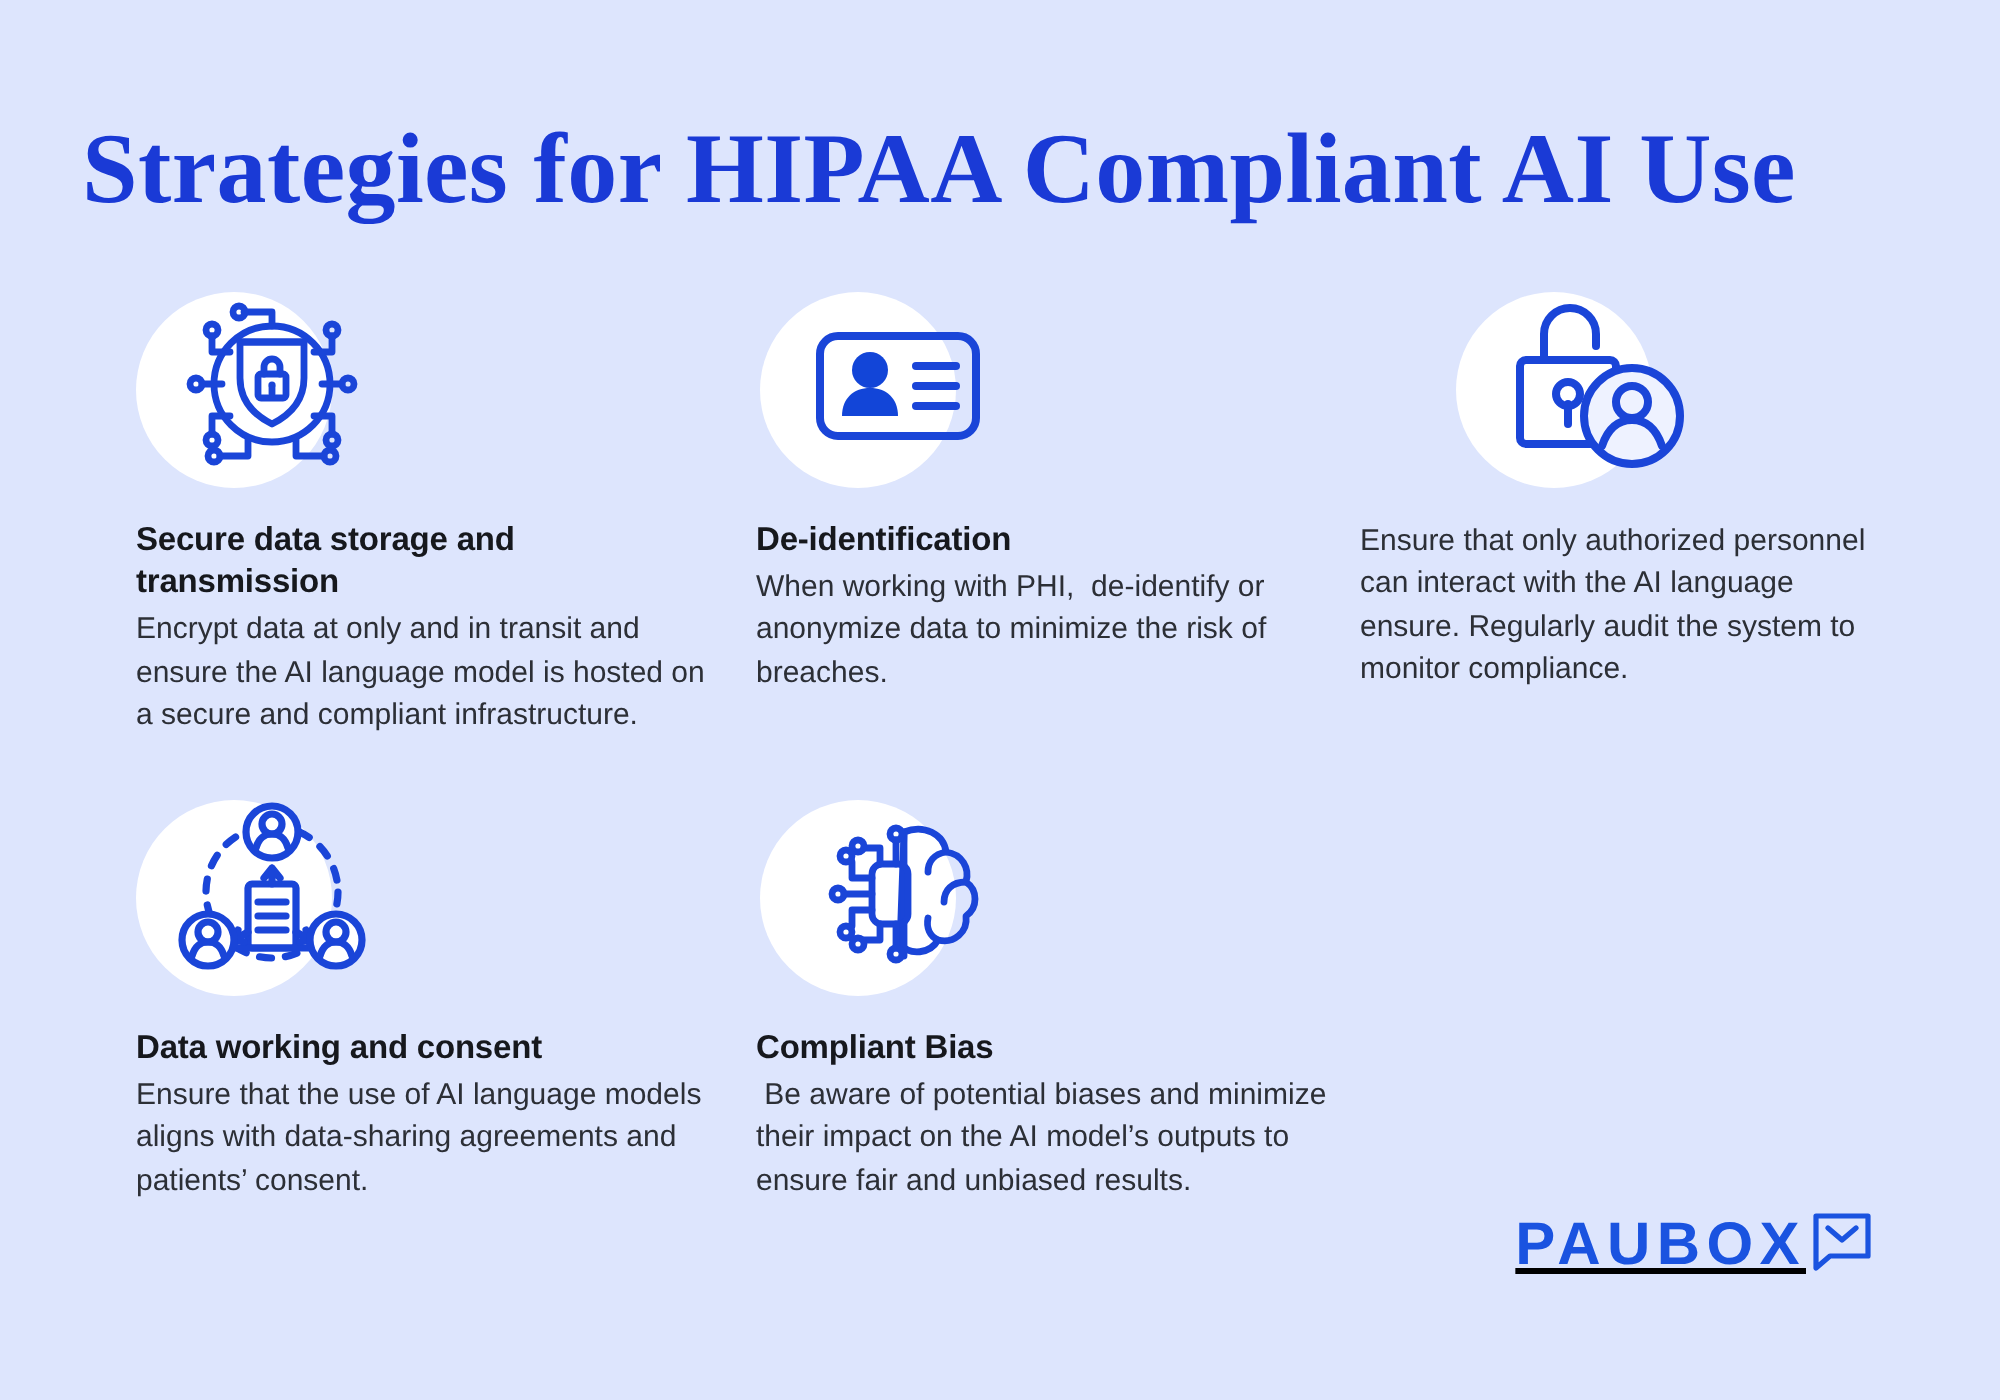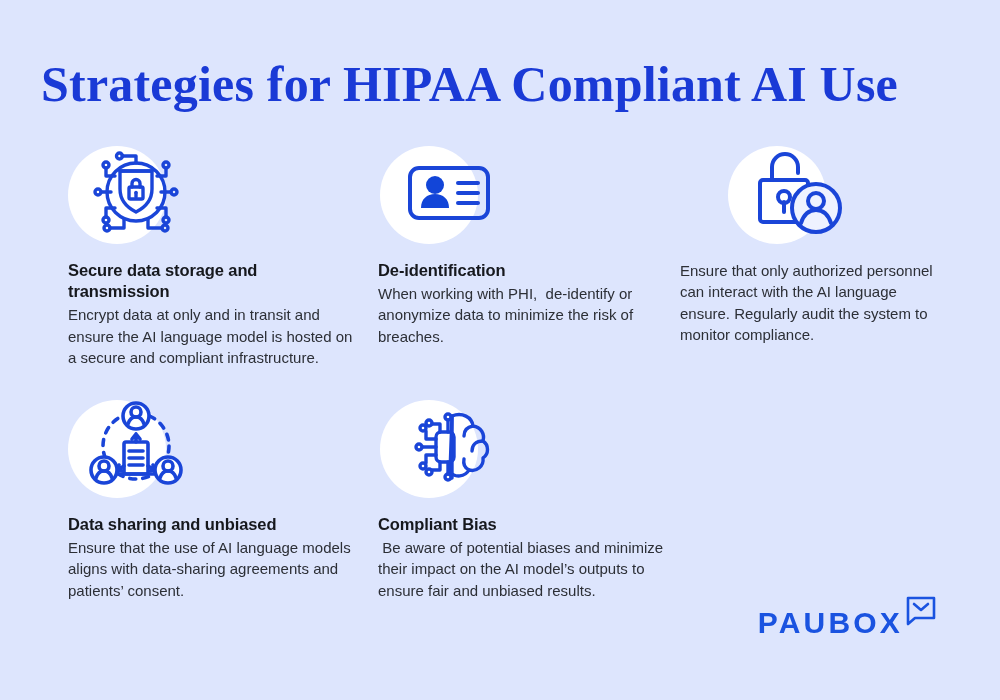--- a/index.html
+++ b/index.html
@@ -113,21 +113,22 @@
   .col3 .text { padding-left: 0px; }
 
   .r2 .icon-wrap { margin-top: 4px; }
 
   
   .logo {
     position: absolute;
     right: 62px;
     bottom: 62px;
     display: flex;
-    align-items: flex-start;
+    align-items: flex-end;
+    text-decoration: underline;
   }
   .logo-word {
     font-family: "Liberation Sans", sans-serif;
     font-size: 30px;
     font-weight: 700;
     letter-spacing: 3.2px;
     color: #1a53e0;
     line-height: 1;
     padding-top: 14px;
   }
@@ -236,21 +237,21 @@
           <path d="M44 30 c1.5 -5 4 -7 8 -7 c4 0 6.5 2 8 7"></path>
           <circle cx="20" cy="76" r="13" fill="#ffffff"></circle>
           <circle cx="20" cy="72" r="5"></circle>
           <path d="M12 84 c1.5 -5 4 -7 8 -7 c4 0 6.5 2 8 7"></path>
           <circle cx="84" cy="76" r="13" fill="#ffffff"></circle>
           <circle cx="84" cy="72" r="5"></circle>
           <path d="M76 84 c1.5 -5 4 -7 8 -7 c4 0 6.5 2 8 7"></path>
         </svg>
       </div>
       <div class="text">
-        <p class="card-heading">Data sharing and unbiased</p>
+        <p class="card-heading">Data working and consent</p>
         <p class="card-body">Ensure that the use of AI language models aligns with data-sharing agreements and patients’ consent.</p>
       </div>
     </div>
 
     <div class="card col2 r2">
       <div class="icon-wrap">
         <div class="disc"></div>
         <svg viewBox="0 0 104 104" fill="none" stroke="#1a45d8" stroke-width="3.4" stroke-linecap="round" stroke-linejoin="round">
 
           <path d="M56 22 c10 -4 20 1 21 10 c8 1 12 8 10 15 c6 4 6 13 0 17 c1 8 -6 14 -14 12 c-4 7 -14 8 -19 2 Z"></path>

